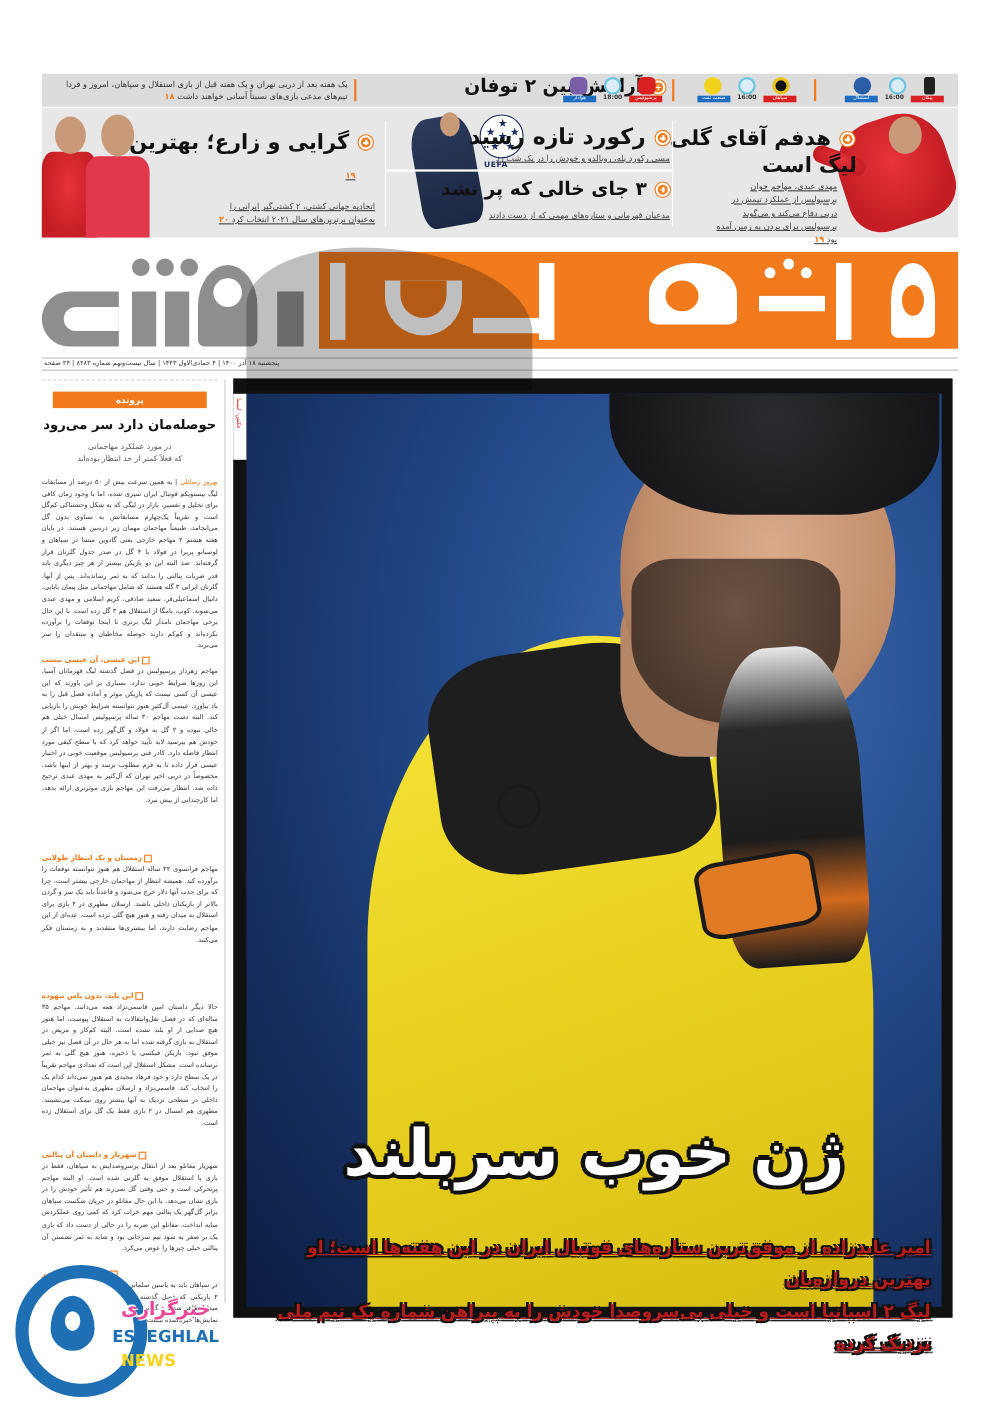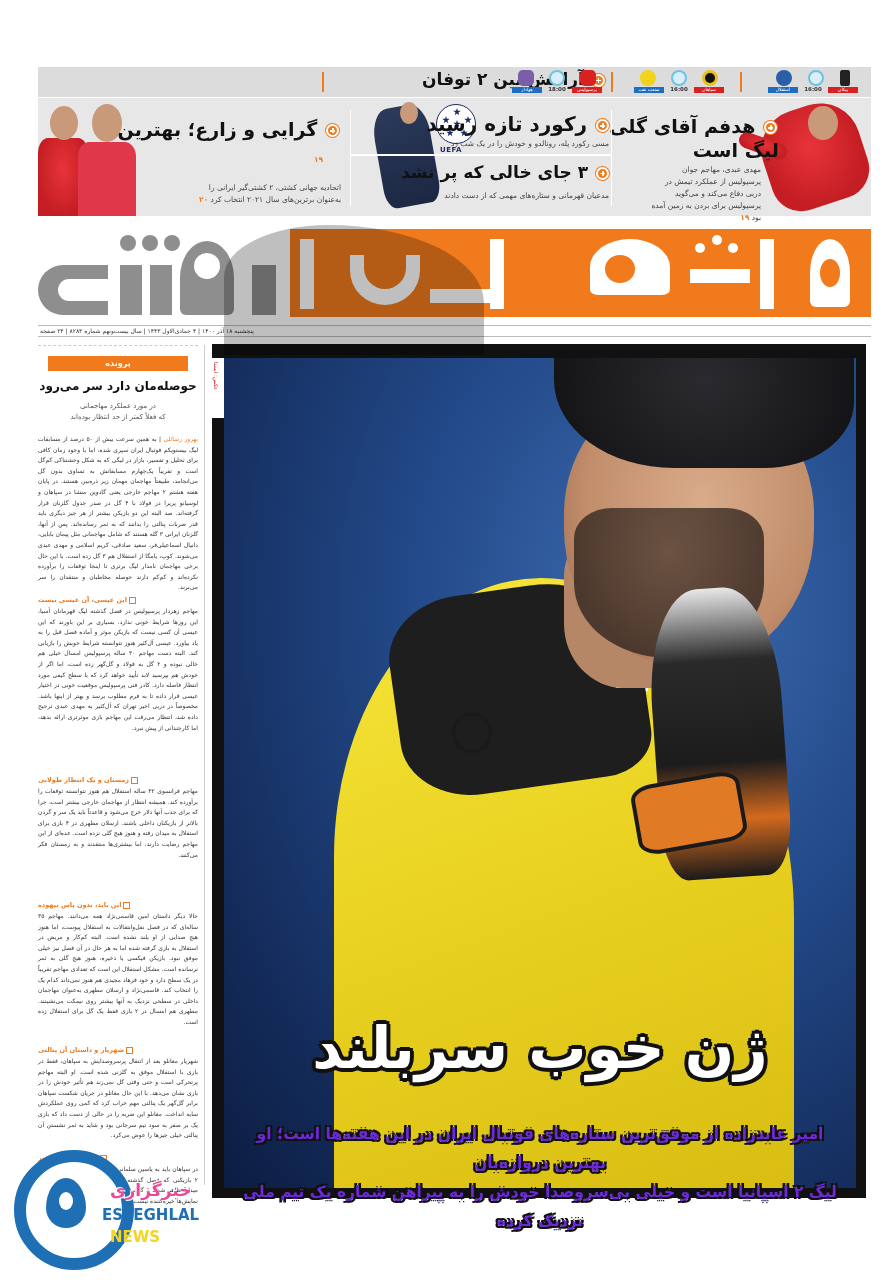--- a/index.html
+++ b/index.html
@@ -20,21 +20,21 @@
   .match { position: absolute; top: 3px; width: 90px; height: 24px; }
   .match .logo { position: absolute; top: 0; width: 16px; height: 16px; border-radius: 50%; }
   .match .time { position: absolute; top: 16px; left: 34px; width: 22px; font-size: 5.5px; font-weight: bold; color: #333; text-align: center; }
   .match .lbl { position: absolute; top: 17px; width: 30px; height: 6px; font-size: 4.5px; color: #fff; text-align: center; line-height: 6px; }
   .match .lbl.red { background: #d92121; right: 0; }
   .match .lbl.blue { background: #1f6dc2; left: 0; }
 
   
   .stories { position: absolute; left: 38px; top: 98px; width: 833px; height: 118px; background: #e7e7e7; }
   .story-title { position: absolute; font-weight: bold; color: #111; white-space: nowrap; }
-  .story-body { position: absolute; font-size: 7.5px; line-height: 12px; color: #444; text-align: right; }
+  .story-body { position: absolute; font-size: 7.5px; line-height: 12px; color: #444; text-align: right; text-decoration: underline; }
   .story-body .pg { color: #f07a1c; font-weight: bold; }
   .v-divider { position: absolute; width: 1px; background: #fff; }
   .h-divider { position: absolute; height: 2px; background: #fff; }
 
   .player-red { position: absolute; border-radius: 40% 40% 30% 30%; background: radial-gradient(ellipse at 50% 40%, #e8343a 0%, #c41e24 70%); }
   .skin { position: absolute; border-radius: 50%; background: #c99a7a; }
   .psg-player { position: absolute; background: linear-gradient(170deg, #2c3b5c 0%, #1b2742 100%); border-radius: 30% 30% 20% 20%; }
   .ucl-ball { position: absolute; width: 40px; height: 40px; border-radius: 50%; background: #fff; border: 1px solid #1a2a5e; }
   .ucl-ball span { position: absolute; width: 8px; height: 8px; background: #1a2a5e; clip-path: polygon(50% 0%, 61% 35%, 98% 35%, 68% 57%, 79% 91%, 50% 70%, 21% 91%, 32% 57%, 2% 35%, 39% 35%); }
   .uefa { position: absolute; font-size: 7px; font-weight: bold; color: #1a2a5e; letter-spacing: 0.5px; text-align: right; }
@@ -72,36 +72,40 @@
   .neck { position: absolute; left: 340px; top: 170px; width: 150px; height: 160px; background: #b58767; border-radius: 30% 30% 40% 40%; }
   .face { position: absolute; left: 340px; top: 30px; width: 250px; height: 280px; background: radial-gradient(ellipse at 55% 40%, #d9ab8a 0%, #c18d6b 60%, #8f6046 100%); border-radius: 45% 45% 50% 50%; }
   .beard { position: absolute; left: 350px; top: 150px; width: 190px; height: 150px; background: radial-gradient(ellipse at 50% 30%, #5a4538 0%, #3a2c24 70%); border-radius: 20% 20% 50% 50%; opacity: 0.85; }
   .hair { position: absolute; left: 330px; top: -110px; width: 300px; height: 220px; background: radial-gradient(ellipse at 50% 60%, #2b2b2f 0%, #121214 80%); border-radius: 50% 50% 30% 40%; }
   .glove { position: absolute; left: 430px; top: 230px; width: 130px; height: 290px; background: linear-gradient(180deg, #e8e8e8 0%, #2a2a2a 25%, #1c1c1c 60%, #d26a1e 80%, #1a1a1a 100%); border-radius: 40% 40% 20% 20%; transform: rotate(-4deg); }
   .glove-orange { position: absolute; left: 410px; top: 420px; width: 110px; height: 70px; background: #e07a25; border-radius: 20%; border: 4px solid #1a1a1a; transform: rotate(-10deg); }
   .mast-shadow { position: absolute; left: 224px; top: 225px; width: 260px; height: 130px; background: rgba(0,0,0,0.25); border-radius: 40% 60% 0 0; }
 
   .hero-headline { position: absolute; left: 224px; top: 1008px; width: 632px; text-align: center; font-size: 58px; font-weight: bold; color: #fff; line-height: 80px;
     text-shadow: -3px -3px 0 #111, 3px -3px 0 #111, -3px 3px 0 #111, 3px 3px 0 #111, 0 4px 0 #111, 4px 0 0 #111, -4px 0 0 #111, 0 -4px 0 #111; }
-  .hero-lede { position: absolute; left: 224px; top: 1120px; width: 632px; padding: 0 10px; text-align: center; font-size: 15.5px; font-weight: bold; color: #6d28d9; line-height: 29px;
-    text-shadow: -2px -2px 0 #111, 2px -2px 0 #111, -2px 2px 0 #111, 2px 2px 0 #111; }
+  .hero-lede { position: absolute; left: 224px; top: 1120px; width: 632px; padding: 0 10px; text-align: right; font-size: 15.5px; font-weight: bold; color: #b91c1c; line-height: 29px;
+    text-shadow: -2px -2px 0 #111, 2px -2px 0 #111, -2px 2px 0 #111, 2px 2px 0 #111; text-decoration: underline; }
 
   
   .wm { position: absolute; left: 14px; top: 1150px; width: 190px; height: 125px; }
   .wm-ball { position: absolute; left: 0; top: 0; width: 120px; height: 120px; border-radius: 50%; background: #fff; border: 12px solid #1f6fb5; }
   .wm-ball::before { content: ""; position: absolute; left: 20px; top: 16px; width: 40px; height: 50px; background: #1f6fb5; border-radius: 50% 50% 50% 50% / 60% 60% 40% 40%; }
   .wm-ball::after { content: ""; position: absolute; left: 33px; top: 30px; width: 14px; height: 18px; background: #fff; border-radius: 50%; }
   .wm-fa { position: absolute; left: 96px; top: 30px; font-size: 17px; font-weight: bold; color: #ec4899; text-shadow: -1px -1px 0 #fff, 1px 1px 0 #fff; }
   .wm-en1 { position: absolute; left: 88px; top: 56px; font-size: 15px; font-weight: bold; color: #1f6fb5; direction: ltr; }
   .wm-en2 { position: absolute; left: 96px; top: 78px; font-size: 15px; font-weight: bold; color: #f4d321; direction: ltr; }
 </style>
 </head>
 <body>
 
 <div class="top-strip">
+  <div class="strip-text">
+    <span>یک هفته بعد از دربی تهران و یک هفته قبل از بازی استقلال و سپاهان، امروز و فردا تیم‌های مدعی بازی‌های نسبتاً آسانی خواهند داشت</span>
+    <span class="pg">۱۸</span>
+  </div>
   <div class="strip-divider" style="left:284px;"></div>
   <div class="strip-headline2">
     <span class="plus-bullet"></span>
     <span>آرامش بین ۲ توفان</span>
   </div>
 
   <div class="match" style="left:474px;">
     <span class="logo" style="left:68px; background:#d92121; border-radius:30%;"></span>
     <span class="logo" style="left:37px; background:#dbeef7; border:2px solid #6cc4e4;"></span>
     <span class="logo" style="left:6px; background:#7b5ea8; border-radius:30%;"></span>

